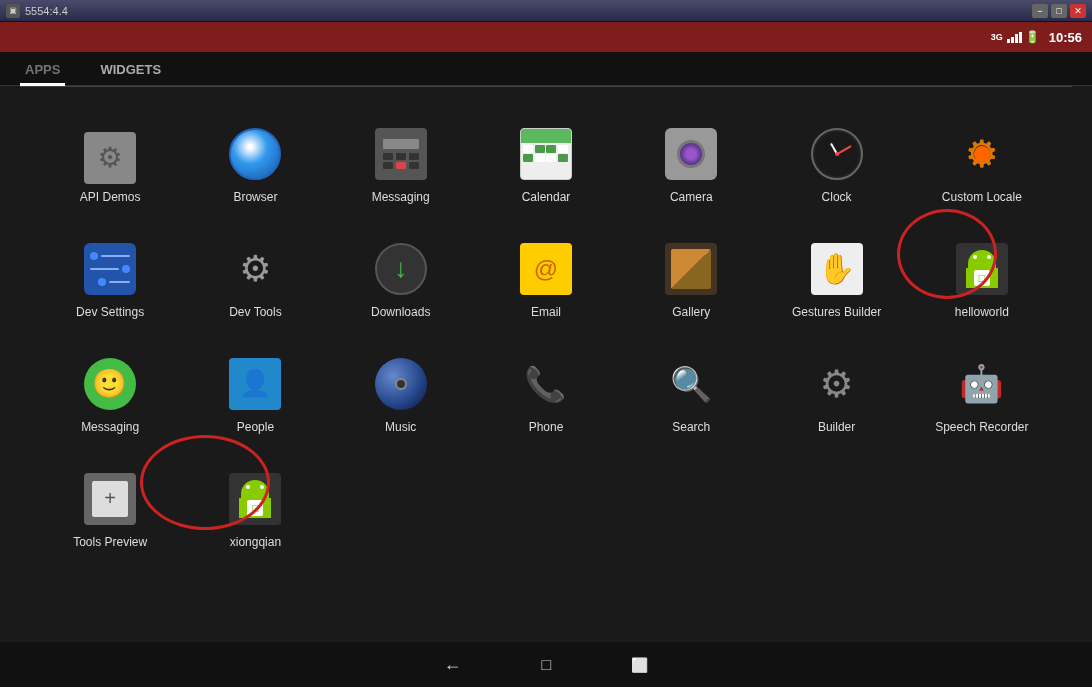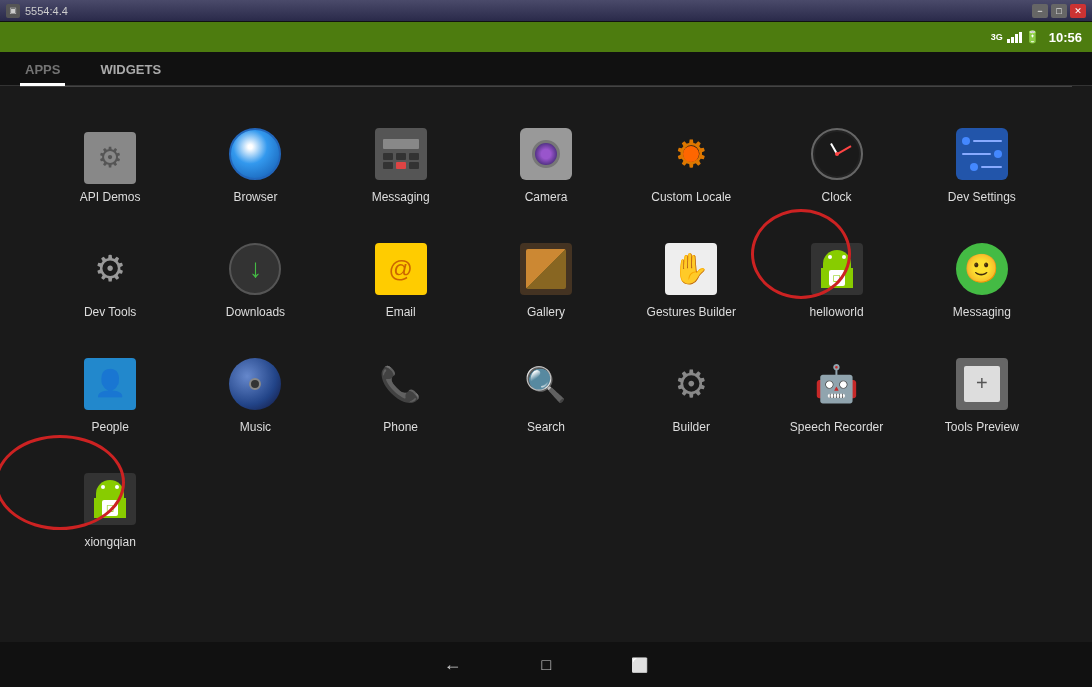--- a/index.html
+++ b/index.html
@@ -63,21 +63,21 @@
       flex: 1;
       background: #1a1a1a;
       display: flex;
       flex-direction: column;
       position: relative;
     }
 
     
     .status-bar {
       height: 30px;
-      background: #4d7c0f;
+      background: #7f1d1d;
       display: flex;
       align-items: center;
       justify-content: flex-end;
       padding: 0 10px;
     }
     .status-icons {
       display: flex;
       align-items: center;
       gap: 4px;
       font-size: 10px;
@@ -731,48 +731,66 @@
           <div class="calc-row">
             <div class="calc-key"></div>
               <div class="calc-key" style="background:#dd4444"></div>
               <div class="calc-key"></div>
           </div>
         </div>
       </div>
       <span class="app-label">Messaging</span>
     </div>
 
+    <div class="app-item-wrapper">
+      <div class="app-icon">
+        <div class="icon-calendar">
+          <div class="cal-header"></div>
+          <div class="cal-grid">
+            <div class="cal-cell white"></div>
+              <div class="cal-cell"></div>
+              <div class="cal-cell"></div>
+              <div class="cal-cell white"></div>
+            <div class="cal-cell"></div>
+              <div class="cal-cell white"></div>
+              <div class="cal-cell white"></div>
+              <div class="cal-cell"></div>
+          </div>
+        </div>
+      </div>
+      <span class="app-label">Calendar</span>
+    </div>
 
     <div class="app-item-wrapper">
       <div class="app-icon">
         <div class="icon-camera">
           <div class="camera-lens"></div>
         </div>
       </div>
       <span class="app-label">Camera</span>
-    </div>
-
-    <div class="app-item-wrapper">
-      <div class="app-icon">
-        <div class="gear-orange"></div>
-      </div>
-      <span class="app-label">Custom Locale</span>
     </div>
 
     <div class="app-item-wrapper">
       <div class="app-icon">
         <div class="icon-clock-container">
           <div class="clock-face">
             <div class="clock-hand-hour"></div>
             <div class="clock-hand-min"></div>
             <div class="clock-center"></div>
           </div>
         </div>
       </div>
       <span class="app-label">Clock</span>
+    </div>
+
+    <div class="app-item-wrapper">
+      <div class="app-icon">
+        <div class="gear-orange"></div>
+      </div>
+      <span class="app-label">Custom Locale</span>
     </div>
 
     <div class="app-item-wrapper">
       <div class="app-icon">
         <div class="icon-dev-settings">
           <div class="slider-line">
             <div class="slider-handle"></div>
             <div class="slider-track"></div>
           </div>
           <div class="slider-line">

